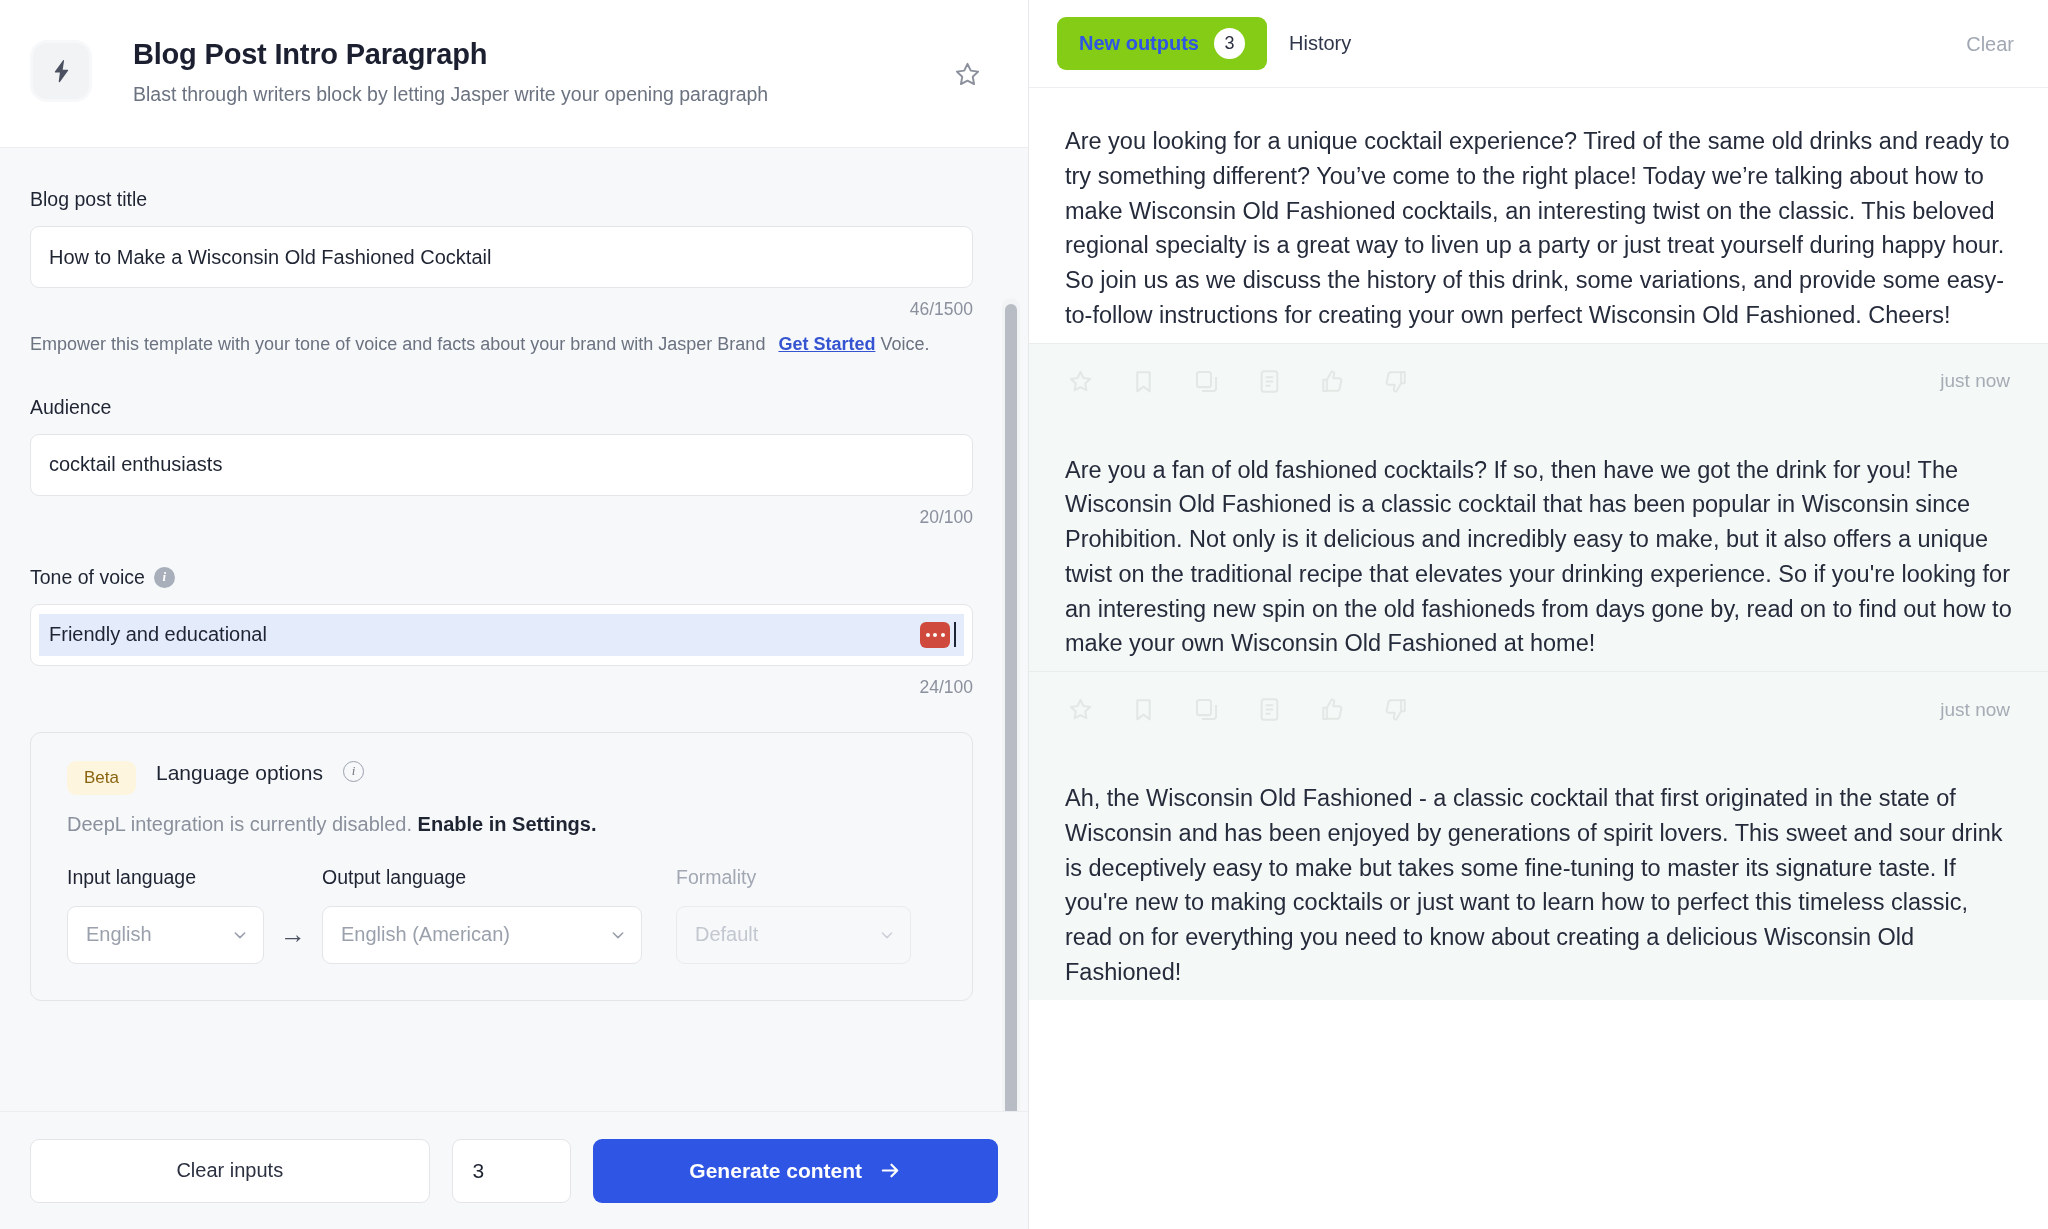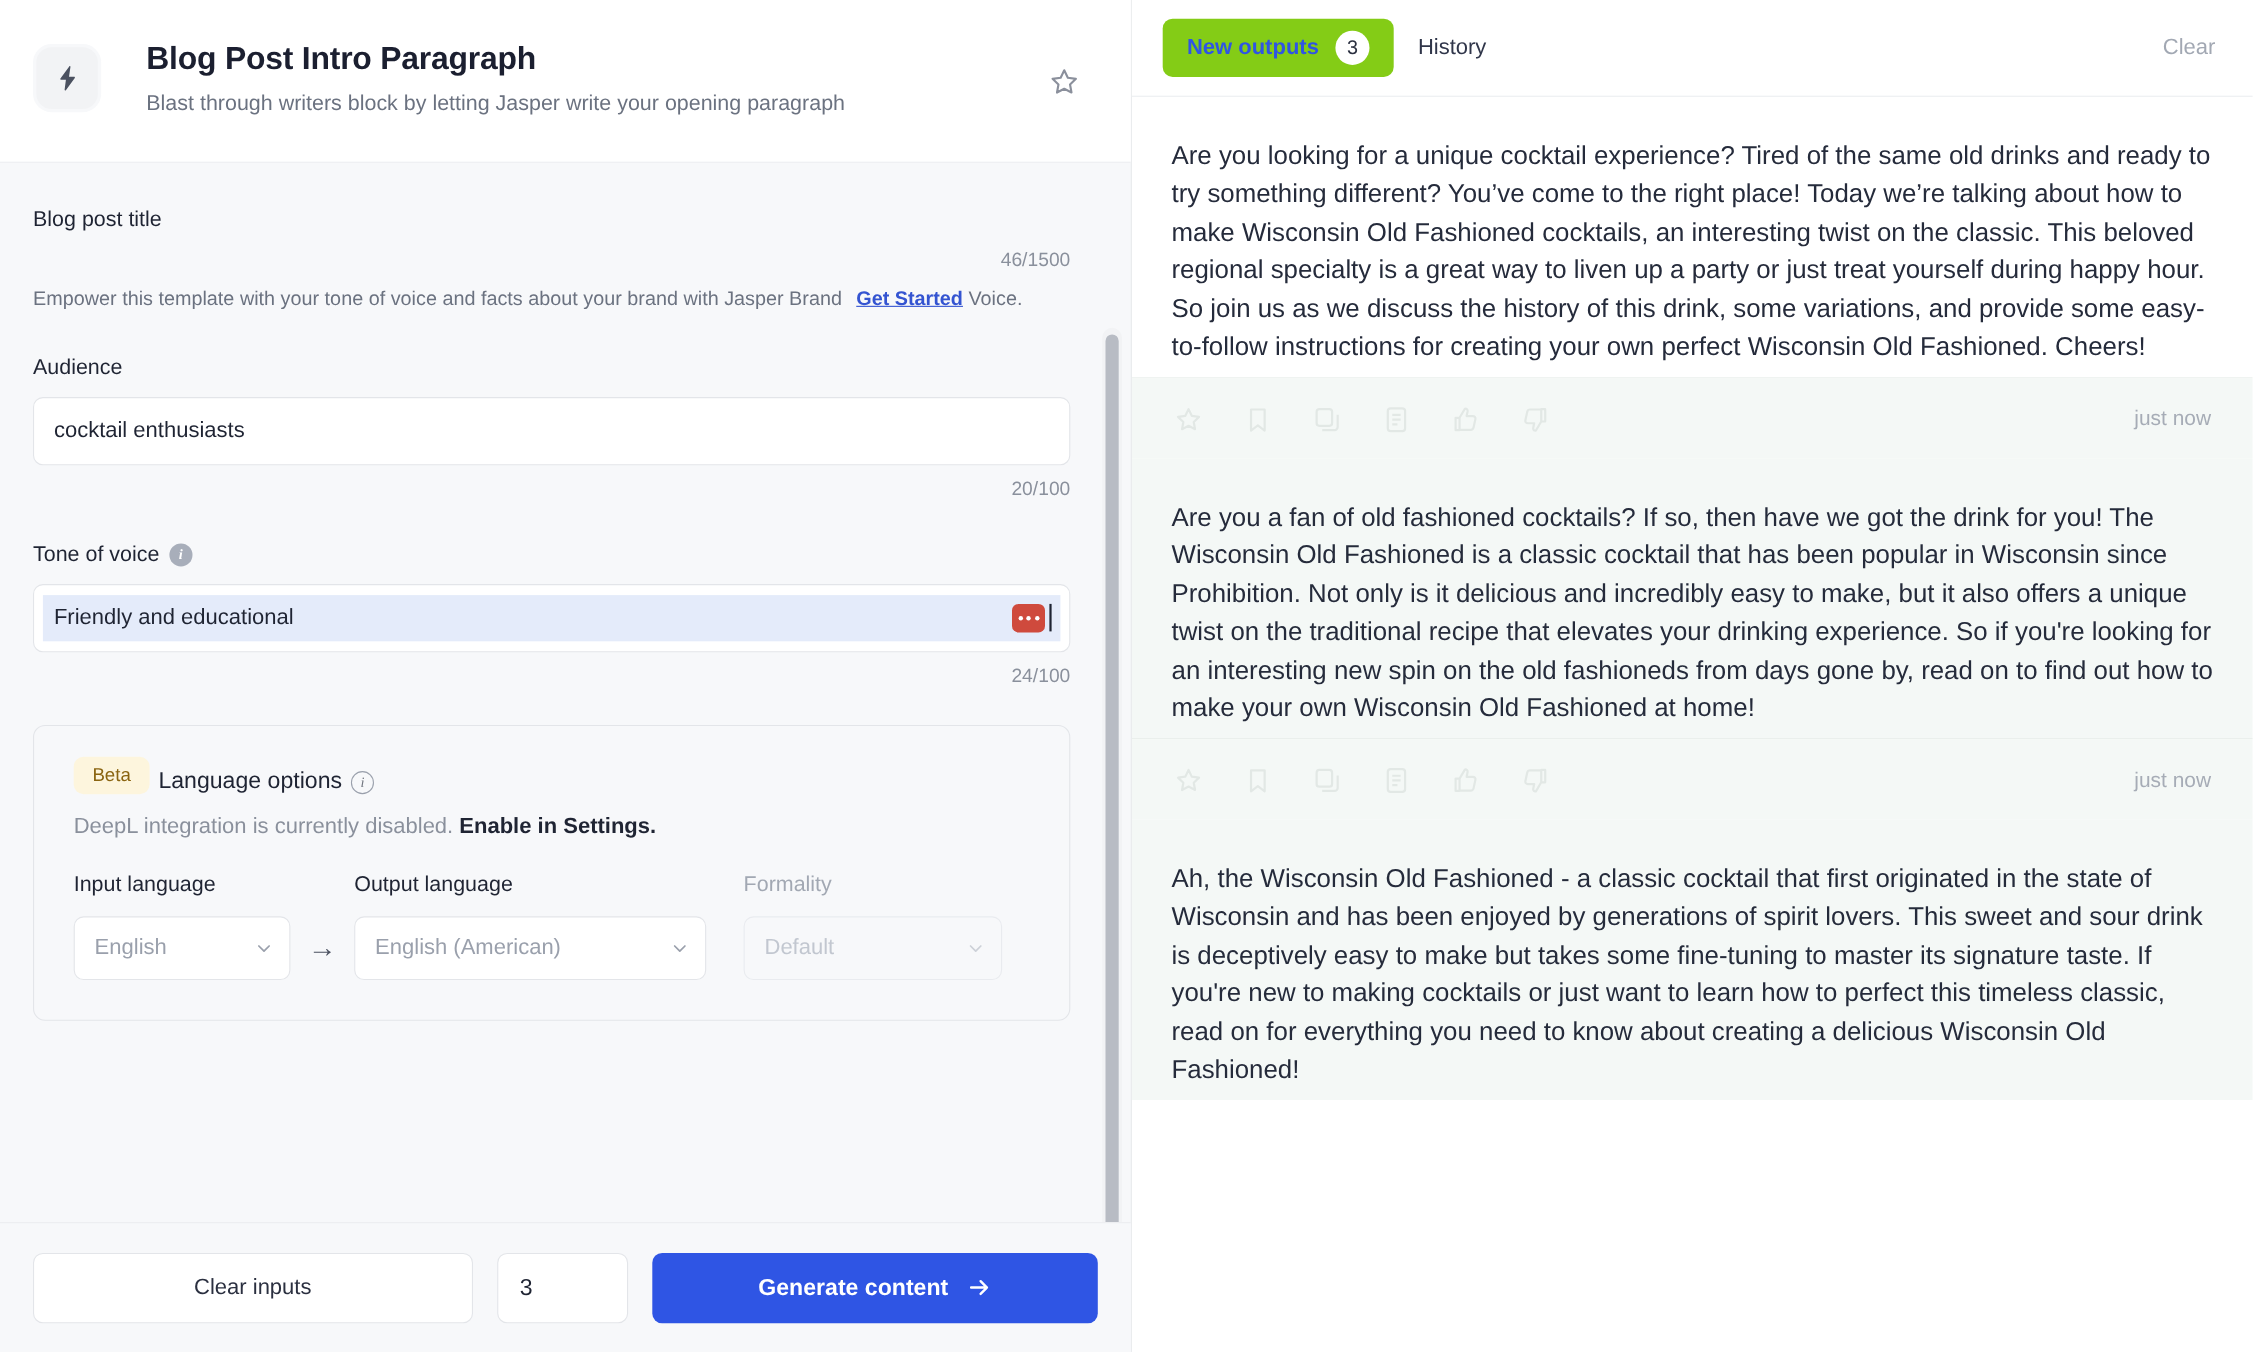--- a/index.html
+++ b/index.html
@@ -117,21 +117,21 @@
 
   
   .lang-card {
     width: 943px;
     background: #f7f8fa;
     border: 1px solid #e3e5e9;
     border-radius: 11px;
     padding: 28px 36px 36px 36px;
     margin-top: 6px;
   }
-  .lang-head { display: flex; align-items: flex-end; gap: 8px; }
+  .lang-head { display: flex; align-items: flex-start; gap: 20px; }
   .beta-badge {
     background: #fdf5dd; color: #8a6410;
     font-size: 17px; padding: 7px 17px; border-radius: 9px;
   }
   .lang-title { font-size: 21px; color: #1f2433; }
   .deepl-note { font-size: 20px; color: #8a909c; margin-top: 18px; }
   .deepl-note b { color: #1f2433; font-weight: bold; }
   .lang-row { display: flex; align-items: flex-end; margin-top: 30px; }
   .lang-col-label { font-size: 19.5px; color: #1f2433; margin-bottom: 17px; }
   .lang-col-label.muted { color: #a2a8b3; }
@@ -253,20 +253,21 @@
         <div class="tmpl-sub">Blast through writers block by letting Jasper write your opening paragraph</div>
       </div>
       <svg class="fav-star" viewBox="0 0 24 24" fill="none" stroke="#8b909c" stroke-width="1.6" stroke-linejoin="round">
         <path d="M12 3.2l2.7 5.6 6.1.85-4.45 4.25 1.1 6.05L12 17.1l-5.45 2.85 1.1-6.05L3.2 9.65l6.1-.85z"></path>
       </svg>
     </div>
 
     <div class="lp-body">
 
       <div class="field-label">Blog post title</div>
+      <div class="text-input">How to Make a Wisconsin Old Fashioned Cocktail</div>
       <div class="char-count">46/1500</div>
       <div class="helper-text">
         <span>Empower this template with your tone of voice and facts about your brand with Jasper Brand</span><span class="helper-link">Get Started</span>
         <span>Voice.</span>
       </div>
 
       <div class="gap-lg"></div>
 
       <div class="field-label">Audience</div>
       <div class="text-input">cocktail enthusiasts</div>

